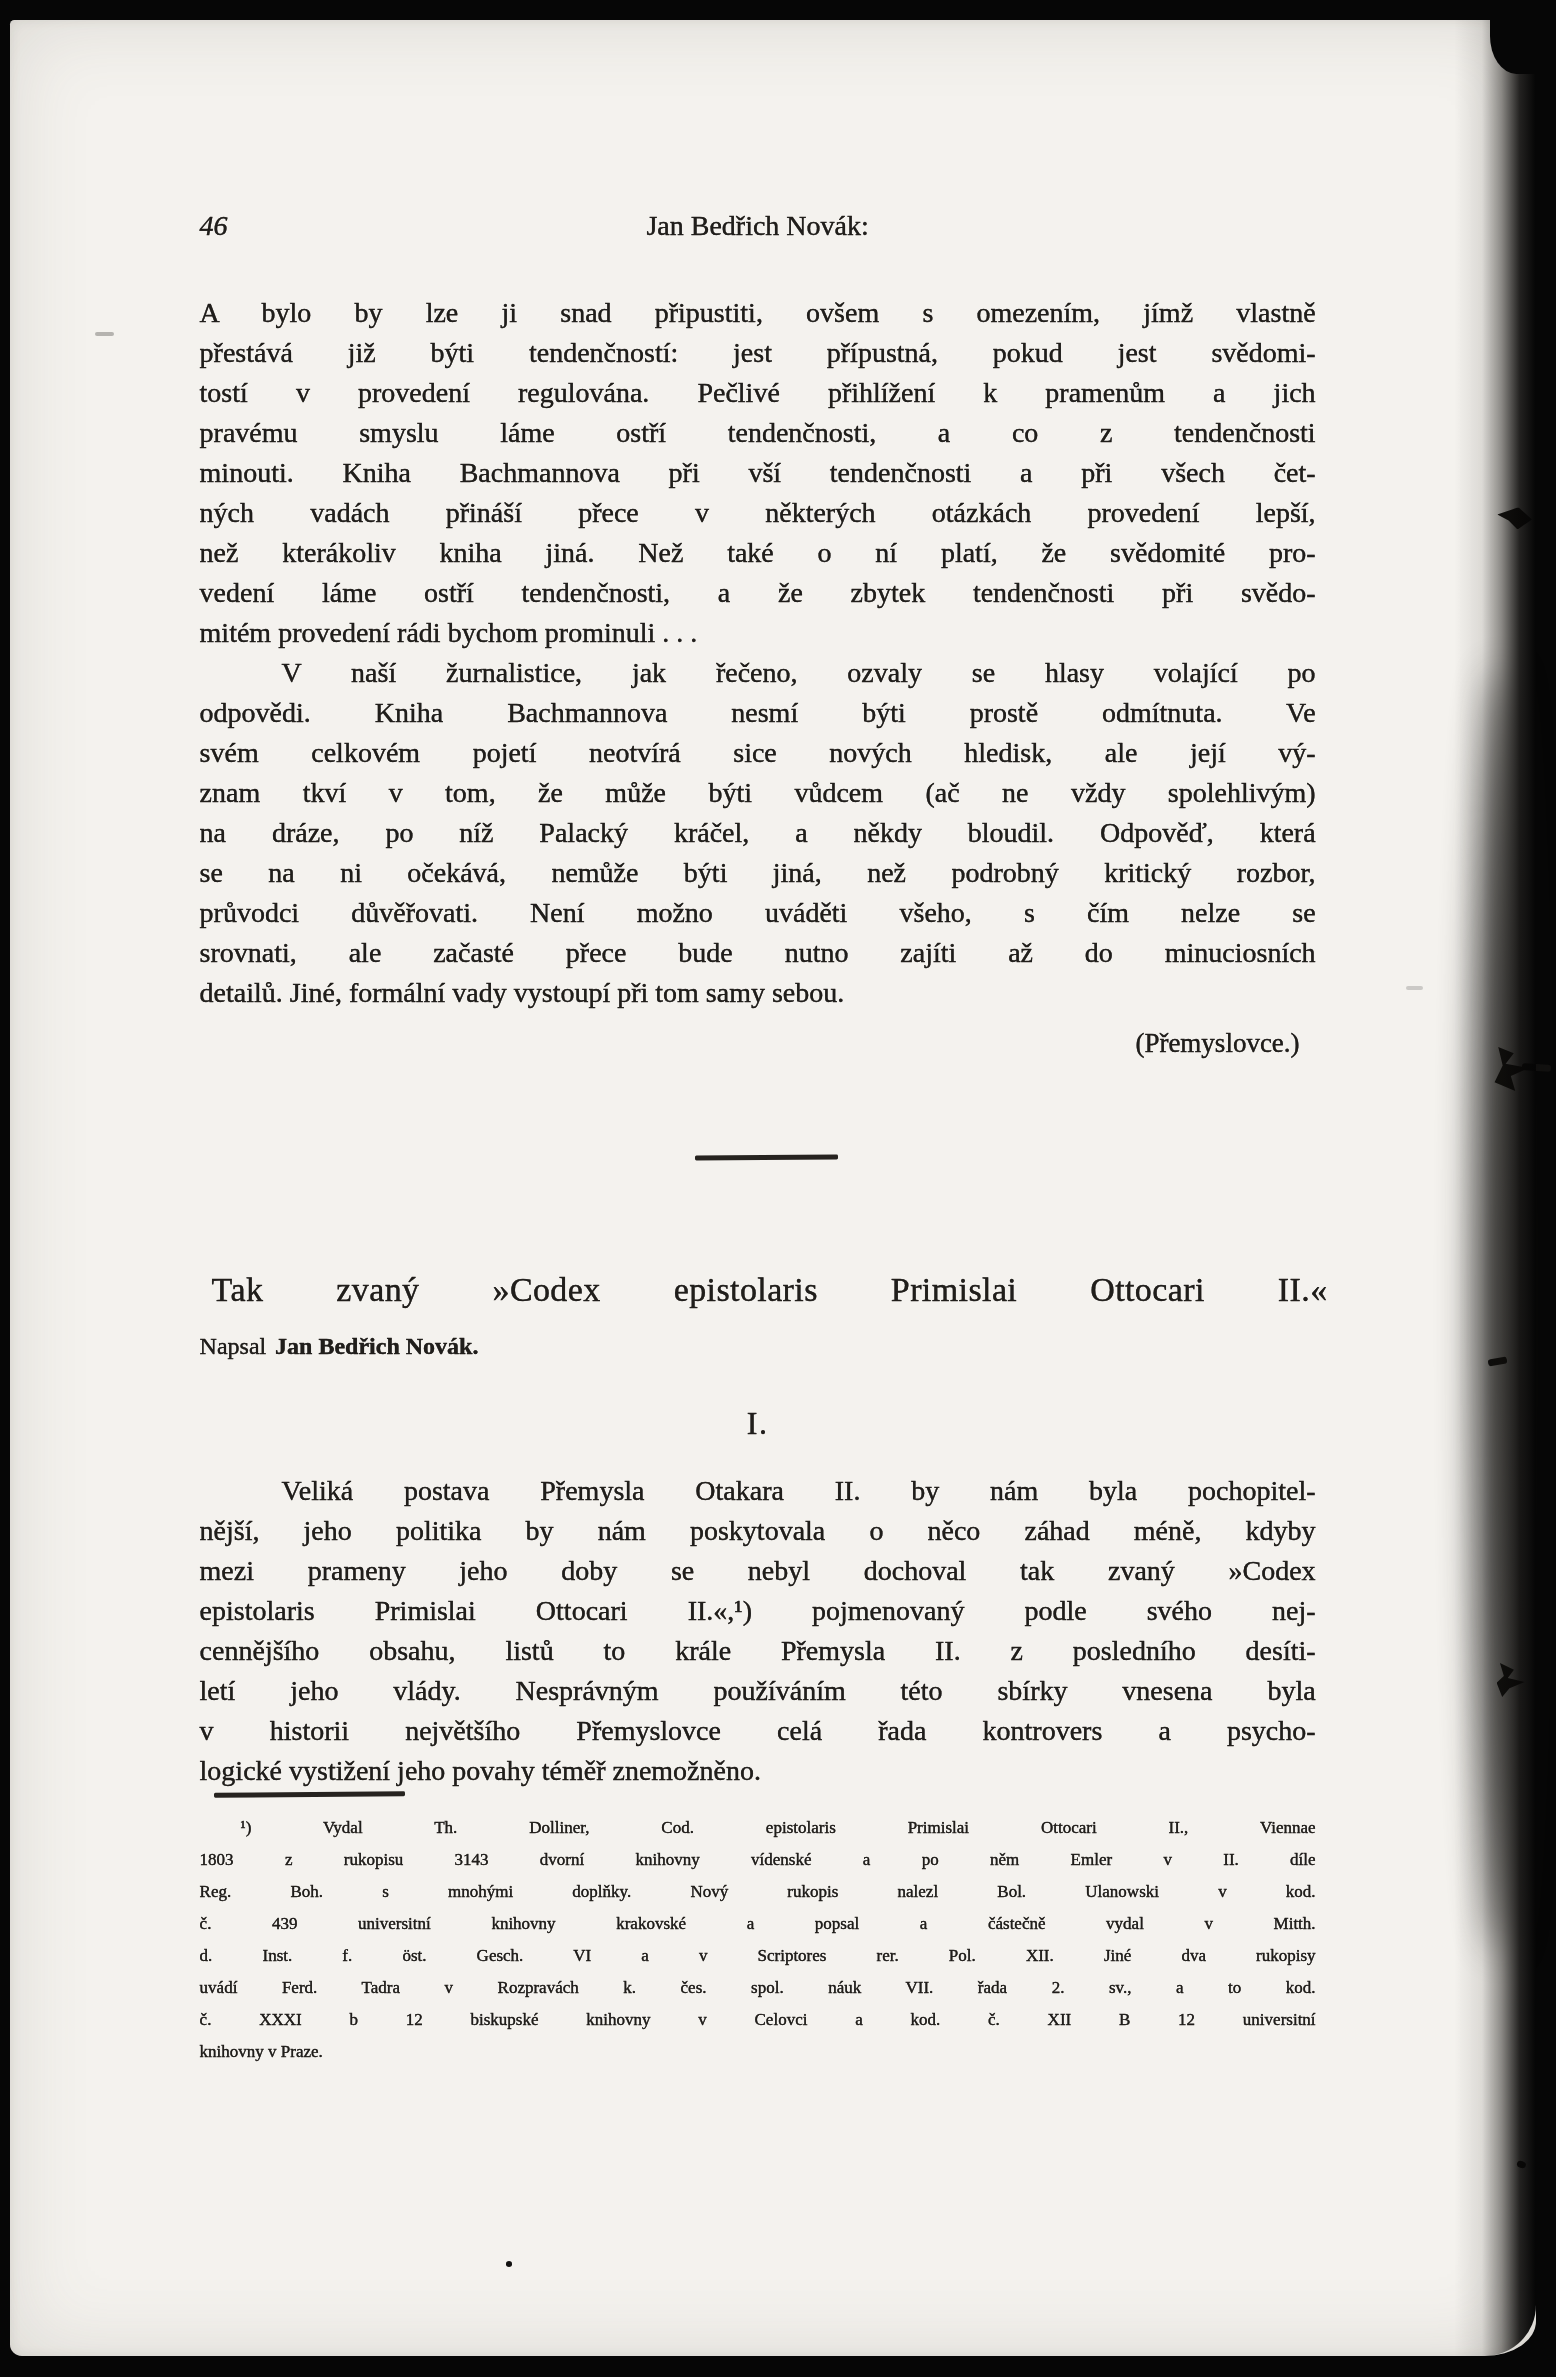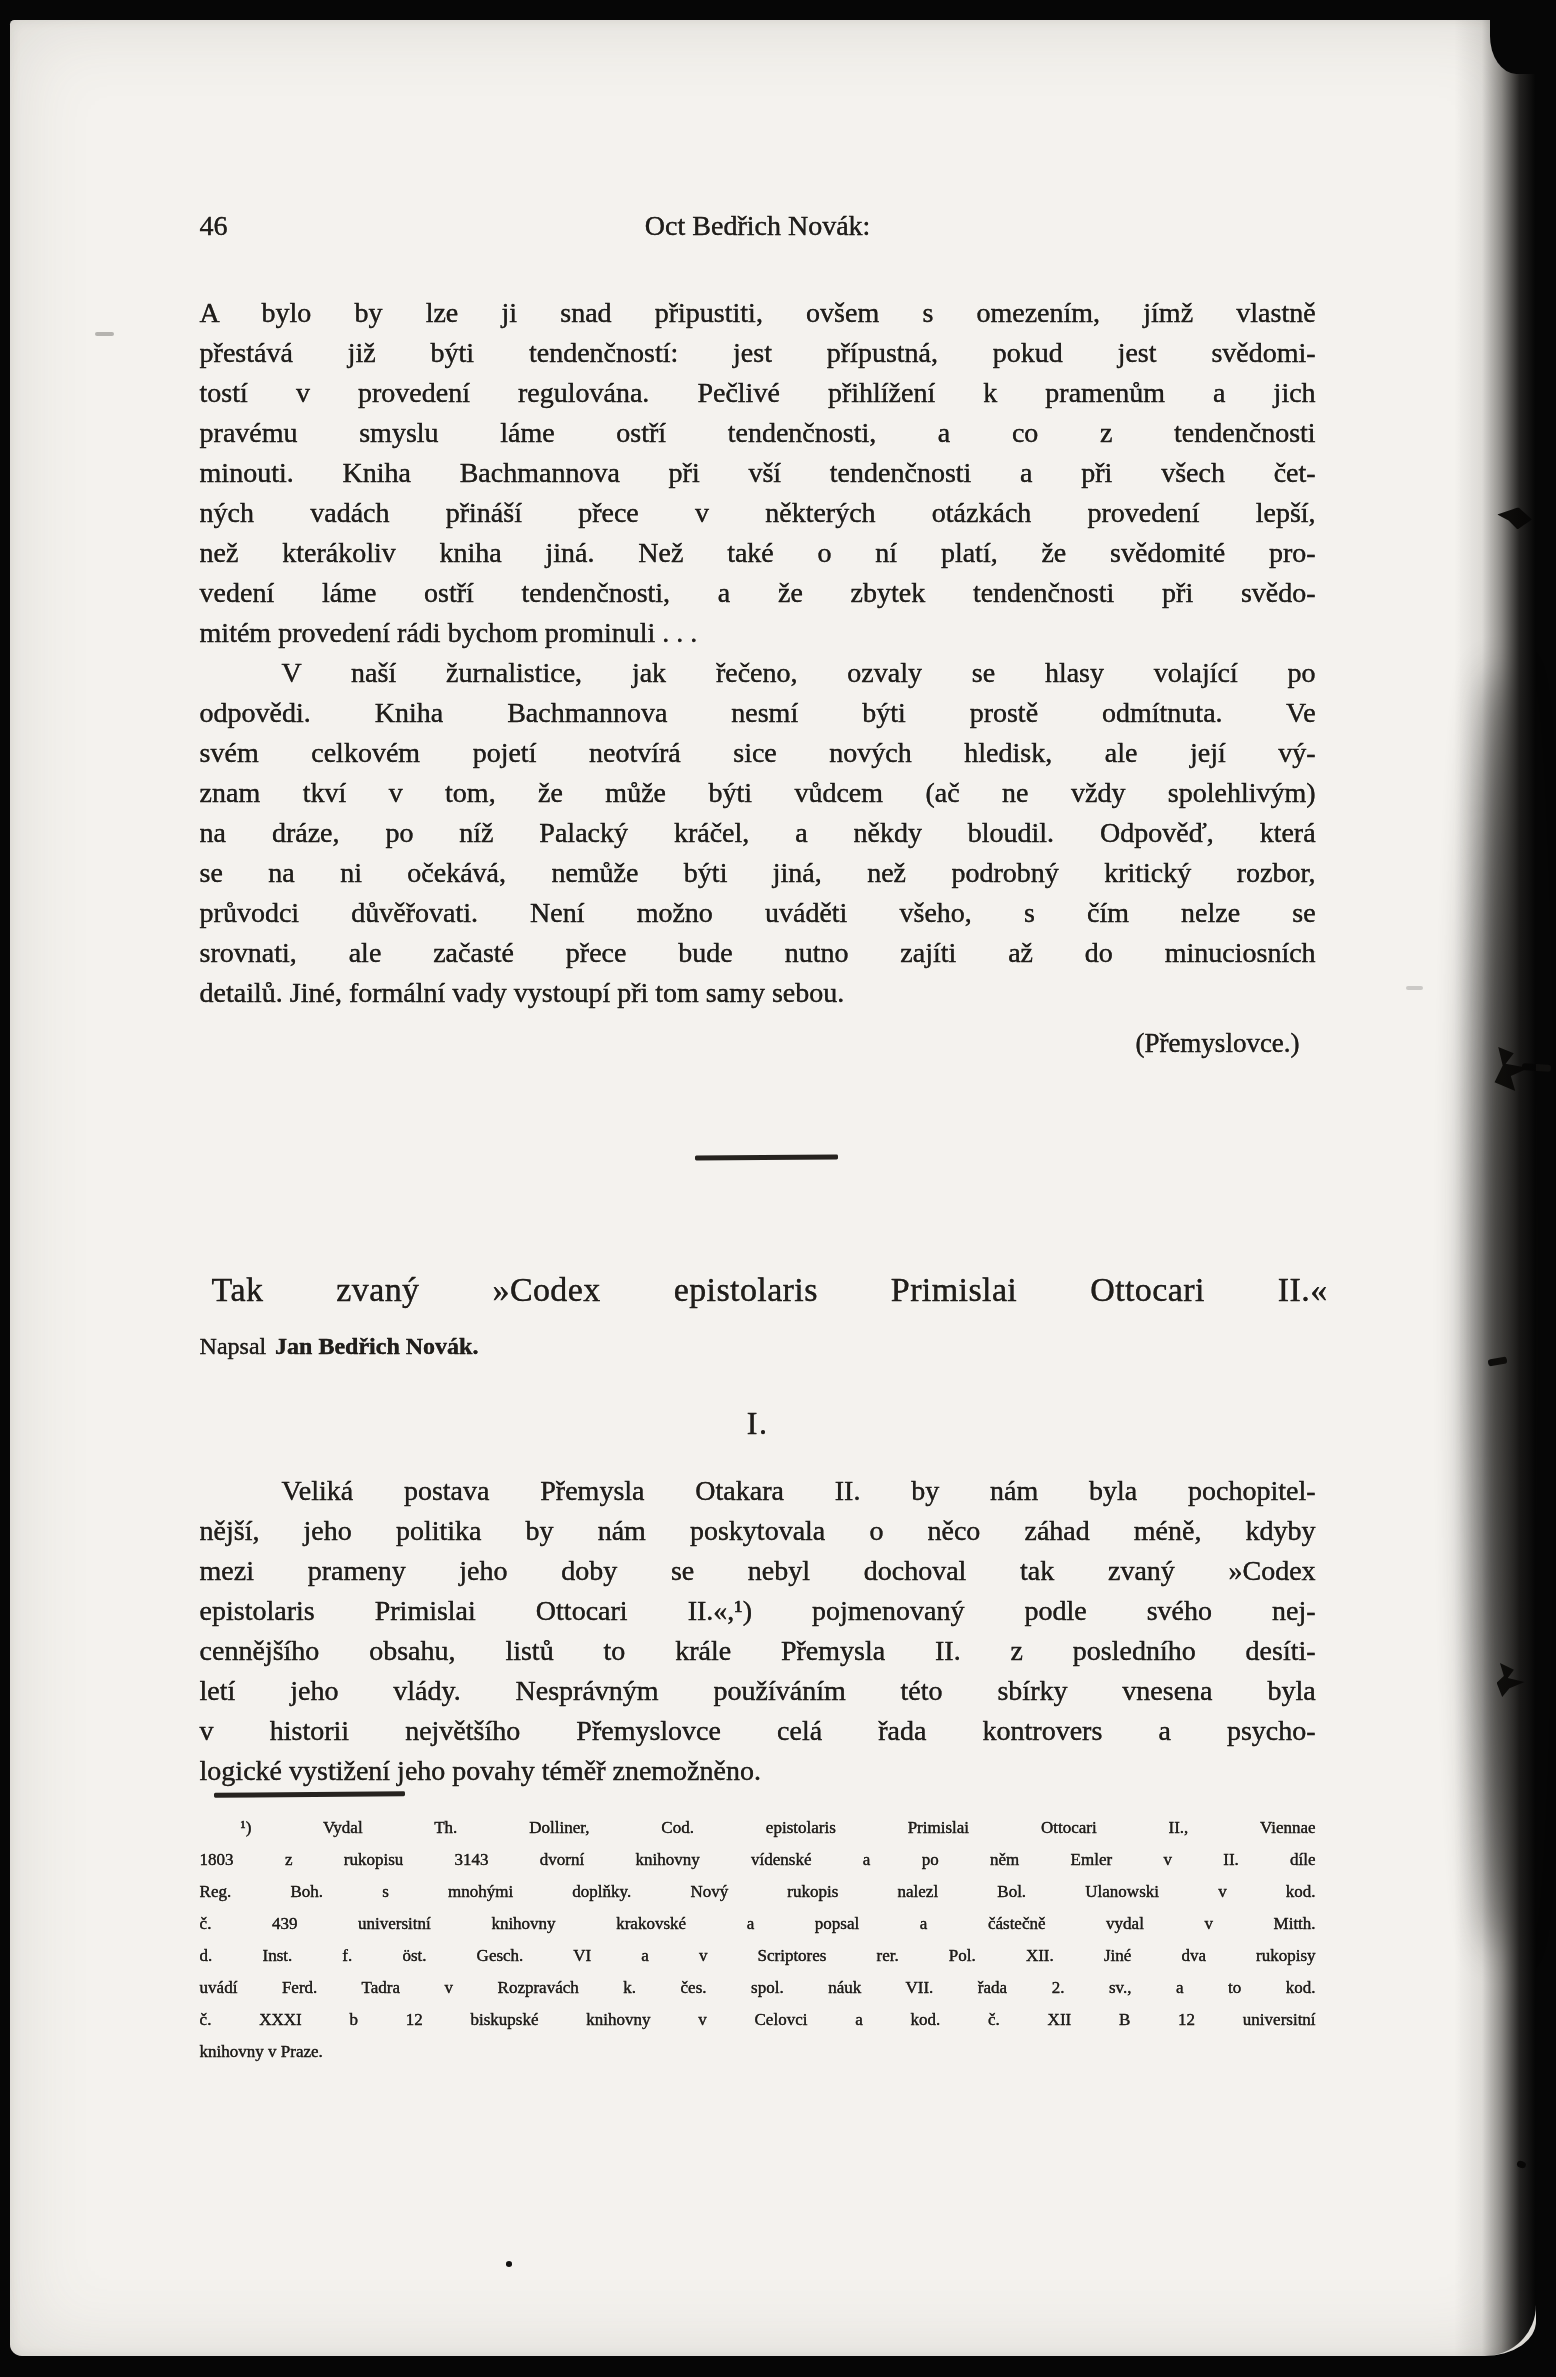--- a/index.html
+++ b/index.html
@@ -16,21 +16,21 @@
                    rgba(16,14,11,.45) 58%, rgba(8,7,6,.88) 80%, #050505 100%);
         border-radius:0 2.9px 51px 0;}
   .edge-bulge{position:absolute;right:10.3px;top:647px;width:49px;height:1286px;
         background:#0a0a09;border-radius:50%;filter:blur(19px);opacity:.75;}
   .corner-wedge{position:absolute;top:0;right:0;width:46px;height:54px;background:#060606;
         border-bottom-left-radius:26.5px 38px;}
   
   .col{position:absolute;left:190px;width:1116px;color:#201e1b;
        -webkit-text-stroke:0.3px currentColor;text-shadow:0 0 0.4px rgba(32,30,27,.75);}
   .header-row{top:190px;height:34px;font-size:28px;}
-  .pagenum{position:absolute;left:0;top:0;}
+  .pagenum{position:absolute;left:0;top:0;font-style:italic;}
   .running{position:absolute;left:0;right:0;text-align:center;}
   .body-text{font-size:28px;line-height:40px;}
   .main-block{top:273px;}
   .line{text-align:justify;text-align-last:justify;}
   .line.no-just{text-align-last:left;}
   .body-text .line.indent{text-indent:82px;}
   .continuation{display:block;text-align:right;font-size:27px;line-height:40px;
                 margin-top:9.6px;padding-right:16px;}
   .divider{position:absolute;background:#26231f;border-radius:1.5px;}
   .divider-center{left:685px;top:1135px;width:143px;height:5.1px;transform:rotate(-.35deg);}
@@ -59,21 +59,21 @@
   .mark-faint-mid{left:1396px;top:966px;width:17.6px;height:4.4px;border-radius:2.2px;opacity:.18;}
 </style>
 </head>
 <body>
 
 <div class="screen">
   <div class="page">
 
     <div class="col header-row">
       <span class="pagenum">46</span>
-      <span class="running">Oct Bedřich Novák:</span>
+      <span class="running">Jan Bedřich Novák:</span>
     </div>
 
     <div class="col body-text main-block">
       <div>
           <div class="line">A bylo by lze ji snad připustiti, ovšem s omezením, jímž vlastně</div>
           <div class="line">přestává již býti tendenčností: jest přípustná, pokud jest svědomi-</div>
           <div class="line">tostí v provedení regulována. Pečlivé přihlížení k pramenům a jich</div>
           <div class="line">pravému smyslu láme ostří tendenčnosti, a co z tendenčnosti</div>
           <div class="line">minouti. Kniha Bachmannova při vší tendenčnosti a při všech čet-</div>
           <div class="line">ných vadách přináší přece v některých otázkách provedení lepší,</div>

